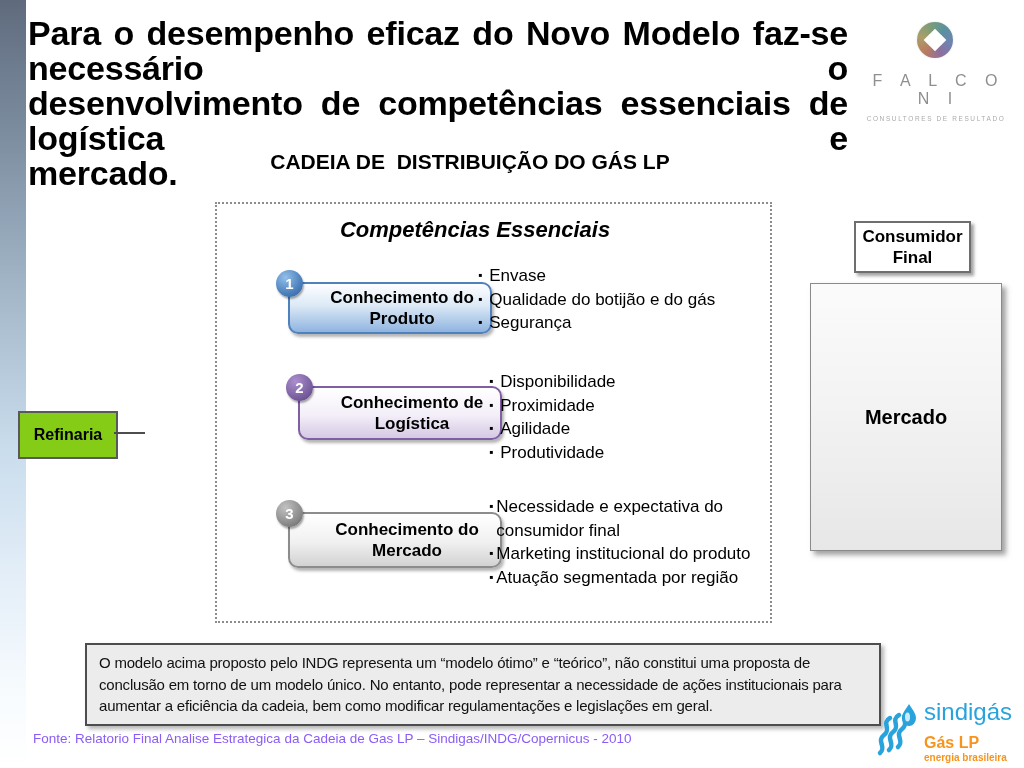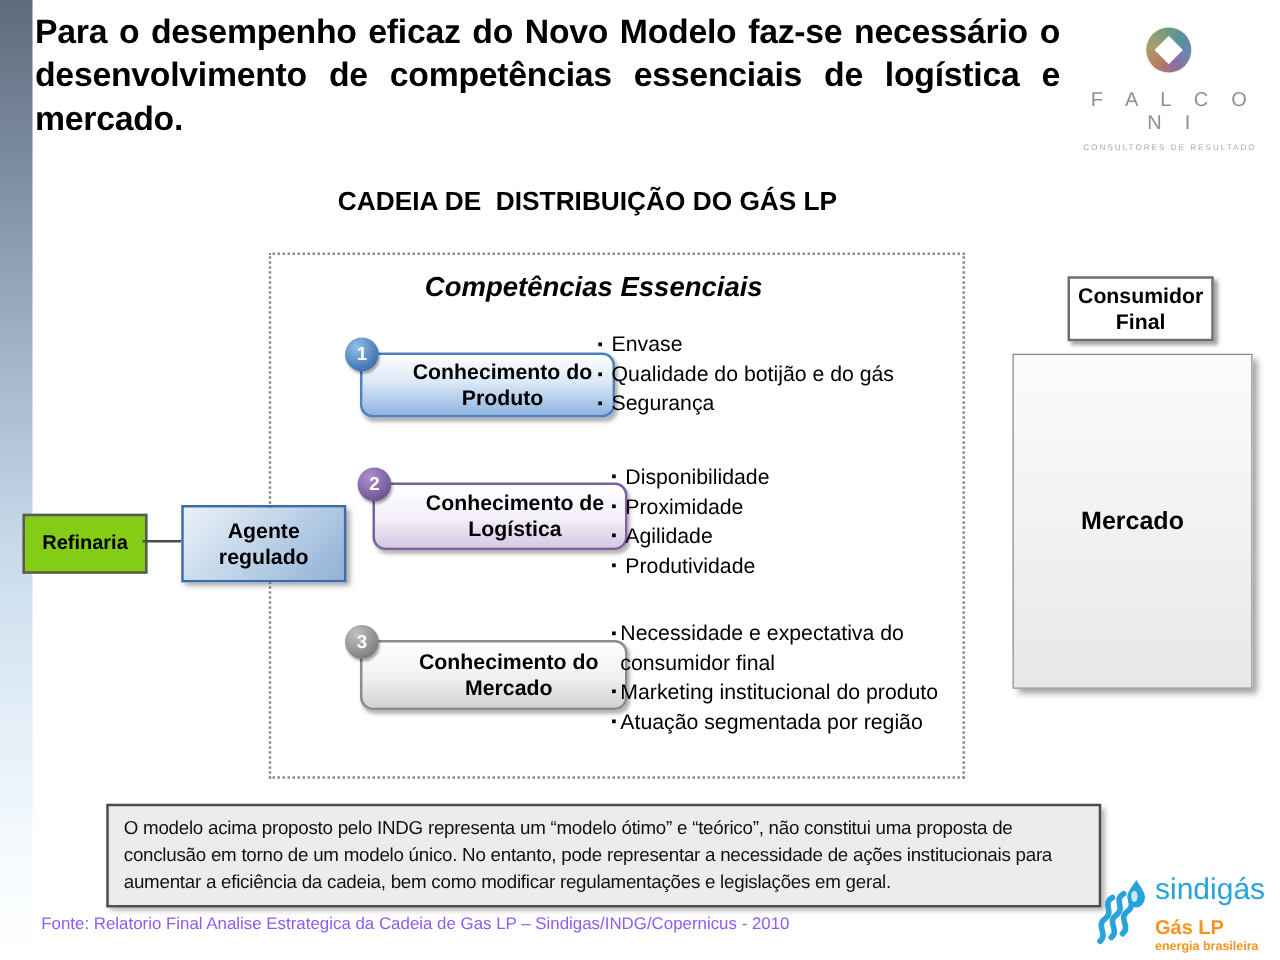--- a/index.html
+++ b/index.html
@@ -6,21 +6,21 @@
   .slide{
     position:relative;width:1024px;height:768px;background:#ffffff;overflow:hidden;
     font-family:"Liberation Sans","DejaVu Sans",sans-serif;color:#000;
   }
   
   .left-bar{
     position:absolute;left:0;top:0;width:26px;height:768px;
     background:linear-gradient(to bottom,#5f6b7d 0%,#7d8ea1 18%,#a3b7c9 38%,#c9dcec 58%,#e3eef8 75%,#f7fbfe 90%,#ffffff 100%);
   }
   
-  .title{position:absolute;left:28px;top:8px;width:820px;font-size:27px;font-weight:bold;line-height:35px;letter-spacing:-0.2px;}
+  .title{position:absolute;left:28px;top:16px;width:820px;font-size:34px;font-weight:bold;line-height:35px;letter-spacing:-0.2px;}
   .title-line{text-align:justify;text-align-last:justify;}
   .title-line.last{text-align-last:left;}
   
   .falconi{position:absolute;left:862px;top:22px;width:146px;text-align:center;}
   .falconi-swirl{position:relative;width:36px;height:36px;margin:0 auto 14px auto;border-radius:50%;
     background:conic-gradient(from 220deg,#b97c5f,#ab9e69,#7d9c77,#58929f,#6f83b0,#8e6f9d,#b97c5f);
     box-shadow:0 0 2px rgba(0,0,0,.15);}
   .falconi-swirl::after{content:"";position:absolute;left:50%;top:50%;width:16px;height:16px;background:#fff;transform:translate(-50%,-50%) rotate(45deg);}
   .falconi-name{font-size:16px;letter-spacing:7px;color:#8f8f8f;font-weight:500;margin-left:7px;}
   .falconi-tagline{font-size:6.5px;letter-spacing:1.6px;color:#ababab;margin-top:7px;margin-left:2px;}
@@ -157,21 +157,20 @@
         <span class="bullet-text">Marketing institucional do produto</span>
       </div>
     <div class="bullet-item">
         <span class="bullet-marker">▪</span>
         <span class="bullet-text">Atuação segmentada por região</span>
       </div>
   </div>
 
   <div class="refinaria">Refinaria</div>
   <div class="connector"></div>
-  <div class="agente">Agente regulado</div>
 
   <div class="consumidor">Consumidor Final</div>
   <div class="mercado">Mercado</div>
 
   <div class="note-box">O modelo acima proposto pelo INDG representa um “modelo ótimo” e “teórico”, não constitui uma proposta de conclusão em torno de um modelo único. No entanto, pode representar a necessidade de ações institucionais para aumentar a eficiência da cadeia, bem como modificar regulamentações e legislações em geral.</div>
 
   <div class="fonte">Fonte: Relatorio Final Analise Estrategica da Cadeia de Gas LP – Sindigas/INDG/Copernicus - 2010</div>
 
   <div class="sindigas">
     <svg width="42" height="60" viewBox="0 0 42 60">

